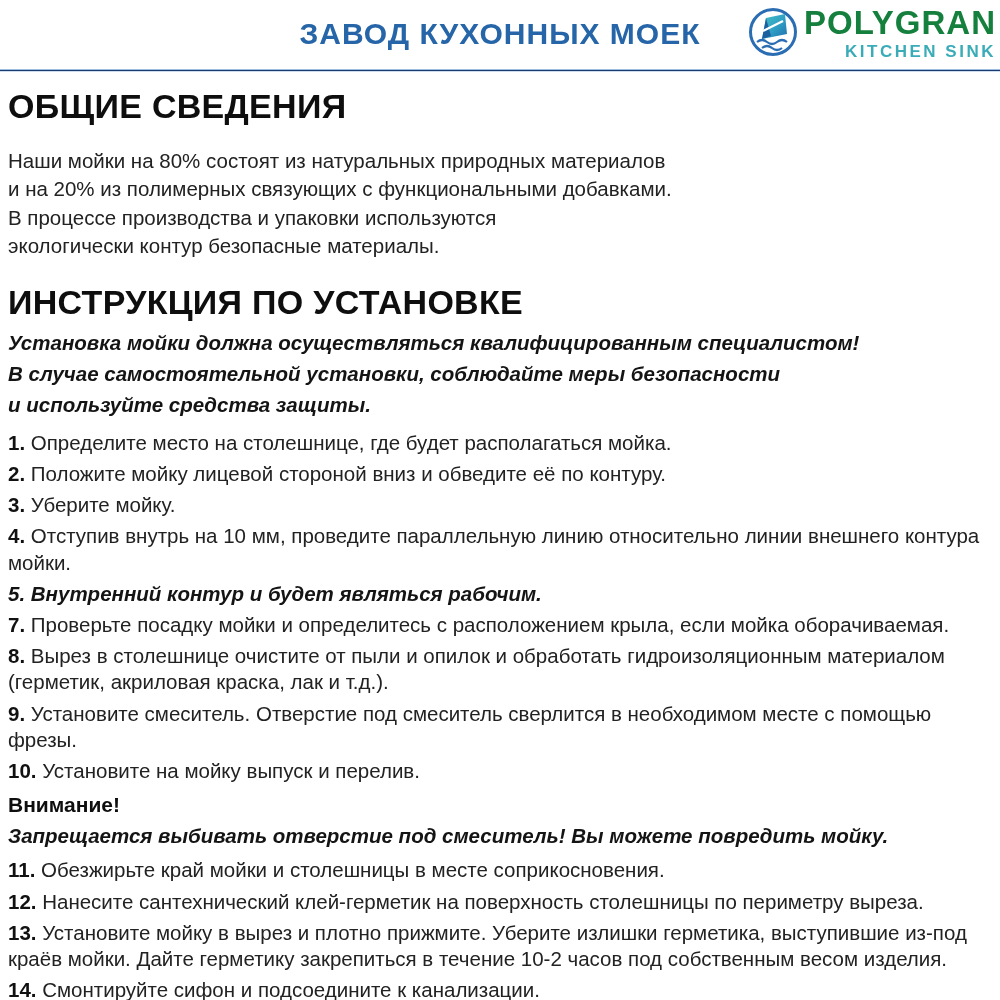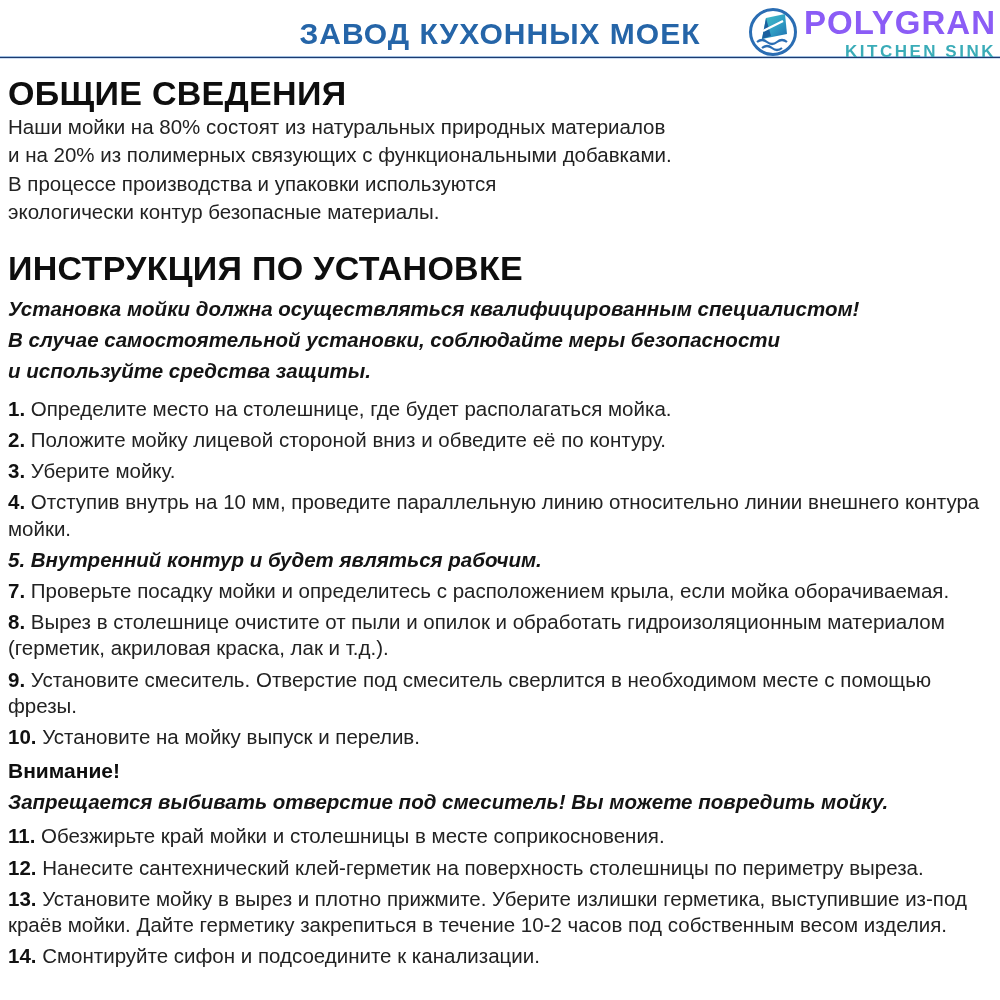--- a/index.html
+++ b/index.html
@@ -1,47 +1,47 @@
 <!DOCTYPE html>
 <html lang="ru"><head>
 <meta charset="utf-8">
 <style>
   * { margin:0; padding:0; box-sizing:border-box; }
   html,body { width:1000px; height:1000px; background:#ffffff; overflow:hidden; }
   body { font-family:"Liberation Sans","DejaVu Sans",sans-serif; color:#1c1c1c; }
 
   
-  .header { position:relative; height:56px; background:#fff;text-decoration:underline; }
+  .header { position:relative; height:69px; background:#fff;text-decoration:underline; }
   .header-title {
     position:absolute; left:0; right:0; top:17px;
     text-align:center; font-size:30px; font-weight:800;
     letter-spacing:1px; color:#2565a8;
   }
   .logo { position:absolute; right:4px; top:6px; display:flex; align-items:flex-start; }
   .logo-icon { width:52px; height:52px; margin-right:5px; }
   .brand-block { display:flex; flex-direction:column; align-items:flex-end; }
-  .brand-name { font-size:33px; font-weight:800; letter-spacing:1px; color:#8b5cf6; line-height:1.05; }
+  .brand-name { font-size:33px; font-weight:800; letter-spacing:1px; color:#15803d; line-height:1.05; }
   .brand-sub { font-size:17px; font-weight:700; letter-spacing:2.5px; color:#3aacb8; margin-top:1px; }
 
   .rule {
     height:3px; background:#1d3a6e;
     border-top:1px solid #9dbde0; border-bottom:1px solid #cdddf0;
   }
 
   
   .content { padding:8px 10px 0 8px; }
 
   .section-heading {
     font-size:34px; font-weight:800; color:#0e0e0e;
     letter-spacing:0.3px; line-height:1.1;
   }
   #general-heading { margin-top:8px; }
   #install-heading { margin-top:24px; }
 
-  .para { font-size:20.5px; line-height:1.37; color:#222; margin-top:1px; }
+  .para { font-size:20.5px; line-height:1.37; color:#222; margin-top:22px; }
 
   .intro { font-size:20.5px; font-weight:700; font-style:italic; line-height:1.52; color:#141414; margin-top:6px; }
 
   .steps { margin-top:9px; }
   .step { font-size:20.5px; line-height:1.28; color:#222; margin:5px 0; }
   .step-num { font-weight:800; color:#111; }
   .step-em { font-weight:700; font-style:italic; color:#141414; }
 
   .warning-title { font-size:21px; font-weight:800; color:#0e0e0e; margin-top:9px; }
   .warning-text  { font-size:20.5px; font-weight:700; font-style:italic; color:#141414; margin-top:7px; margin-bottom:2px; }

